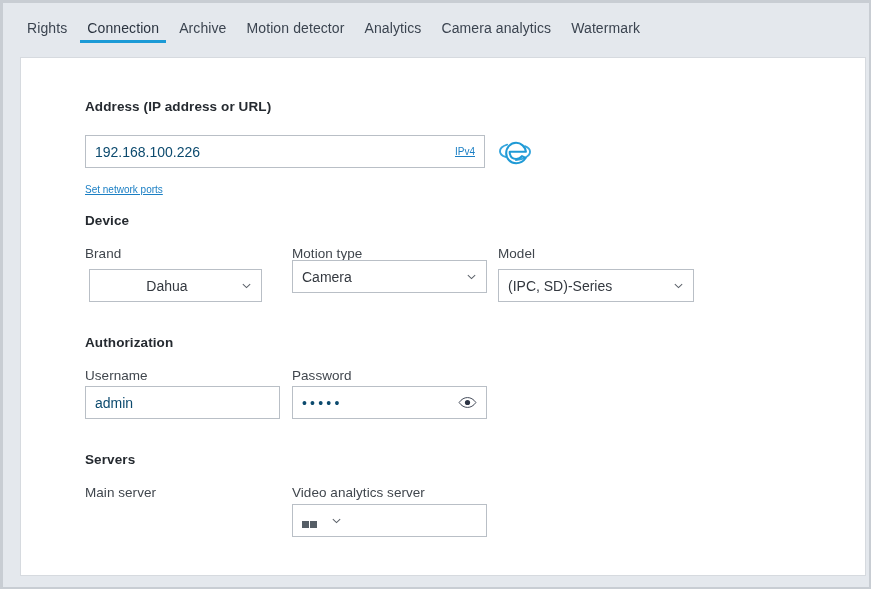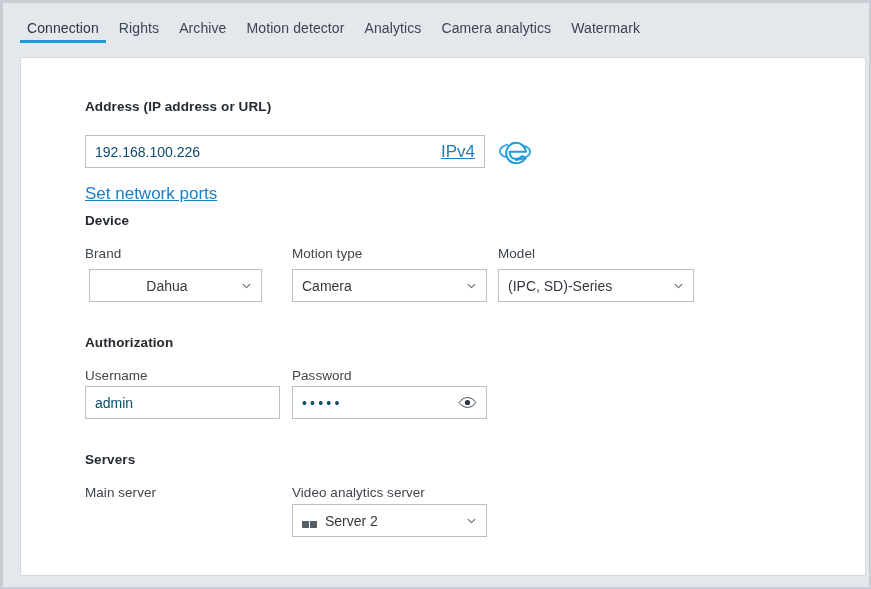--- a/index.html
+++ b/index.html
@@ -98,21 +98,21 @@
   .textbox .value {
     font-size: 14px;
     color: #0c4a6e;
     flex: 1;
     white-space: nowrap;
     overflow: hidden;
   }
   .link {
     color: #1b7fc4;
     text-decoration: underline;
-    font-size: 17px;
+    font-size: 10px;
     cursor: pointer;
     white-space: nowrap;
   }
   .dots {
     font-size: 13px;
     letter-spacing: 3.2px;
     color: #2b3245;
   }
   
   .select {
@@ -169,26 +169,26 @@
     cursor: pointer;
   }
   .abs { position: absolute; }
 </style>
 </head>
 <body>
 
 <div class="app-frame">
 
   <div class="tabbar">
+    <div class="tab">
+      <span>Rights</span>
+    </div>
     <div class="tab active">
       <span>Connection</span>
       <span class="tab-underline"></span>
-    </div>
-    <div class="tab">
-      <span>Rights</span>
     </div>
     <div class="tab">
       <span>Archive</span>
     </div>
     <div class="tab">
       <span>Motion detector</span>
     </div>
     <div class="tab">
       <span>Analytics</span>
     </div>
@@ -227,21 +227,21 @@
     <div class="select abs" style="left:68px; top:211px; width:173px;text-align:center;">
       <span class="sel-value">Dahua</span>
       <span class="chevron">
         <svg viewBox="0 0 12 12" width="11" height="11">
             <path d="M2 4.5 L6 8.3 L10 4.5" fill="none" stroke="#5a6068" stroke-width="1.1"></path>
           </svg>
       </span>
     </div>
 
     <div class="field-label abs" style="left:271px; top:188px;">Motion type</div>
-    <div class="select abs" style="left:271px; top:211px; width:195px;">
+    <div class="select abs" style="left:271px; top:202px; width:195px;">
       <span class="sel-value">Camera</span>
       <span class="chevron">
         <svg viewBox="0 0 12 12" width="11" height="11">
             <path d="M2 4.5 L6 8.3 L10 4.5" fill="none" stroke="#5a6068" stroke-width="1.1"></path>
           </svg>
       </span>
     </div>
 
     <div class="field-label abs" style="left:477px; top:188px;">Model</div>
     <div class="select abs" style="left:477px; top:211px; width:196px;">
@@ -276,21 +276,20 @@
     <div class="field-label abs" style="left:64px; top:427px;">Main server</div>
 
     <div class="field-label abs" style="left:271px; top:427px;">Video analytics server</div>
     <div class="select abs" style="left:271px; top:446px; width:195px;">
       <span class="win-icon">
           <i></i>
           <i></i>
           <i></i>
           <i></i>
         </span>
-      <span class="sel-value">Server 2</span>
       <span class="chevron">
         <svg viewBox="0 0 12 12" width="11" height="11">
             <path d="M2 4.5 L6 8.3 L10 4.5" fill="none" stroke="#5a6068" stroke-width="1.1"></path>
           </svg>
       </span>
     </div>
 
   </div>
 </div>
 

